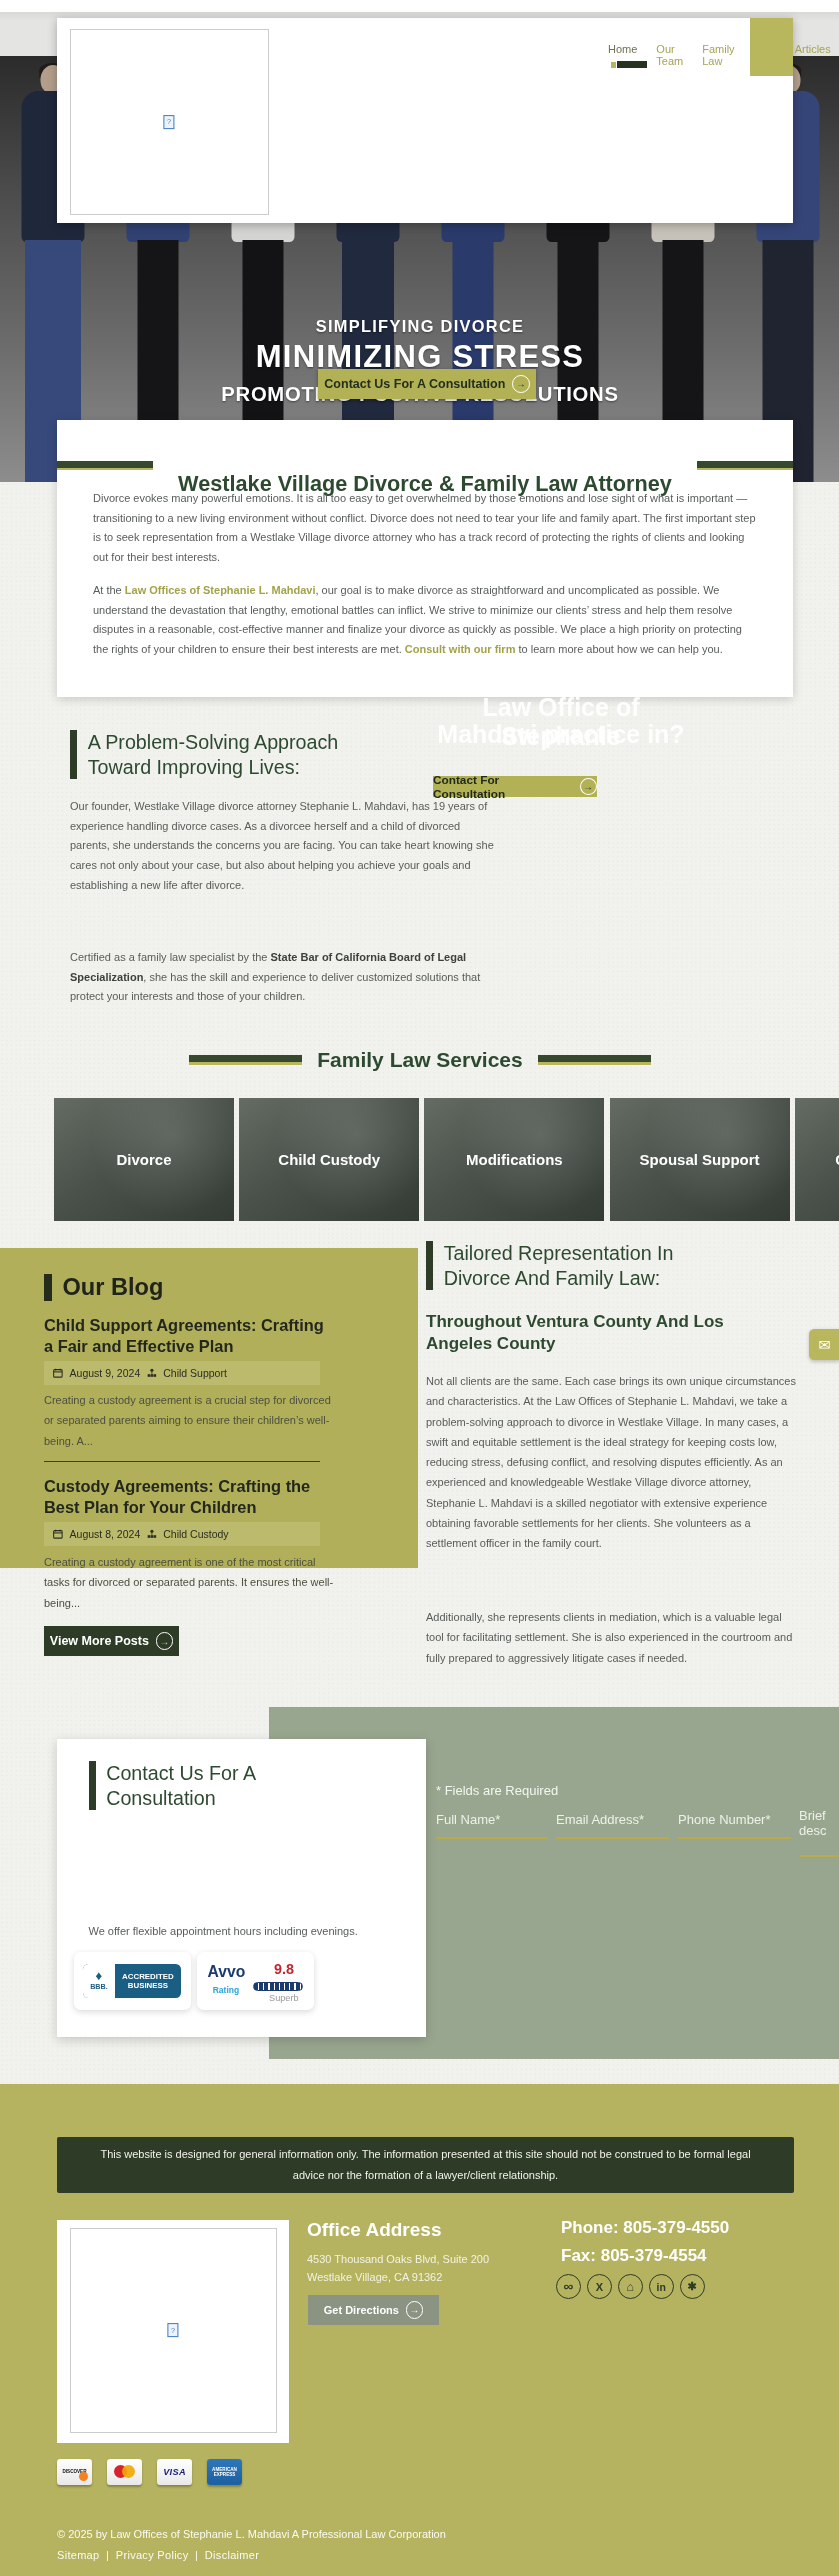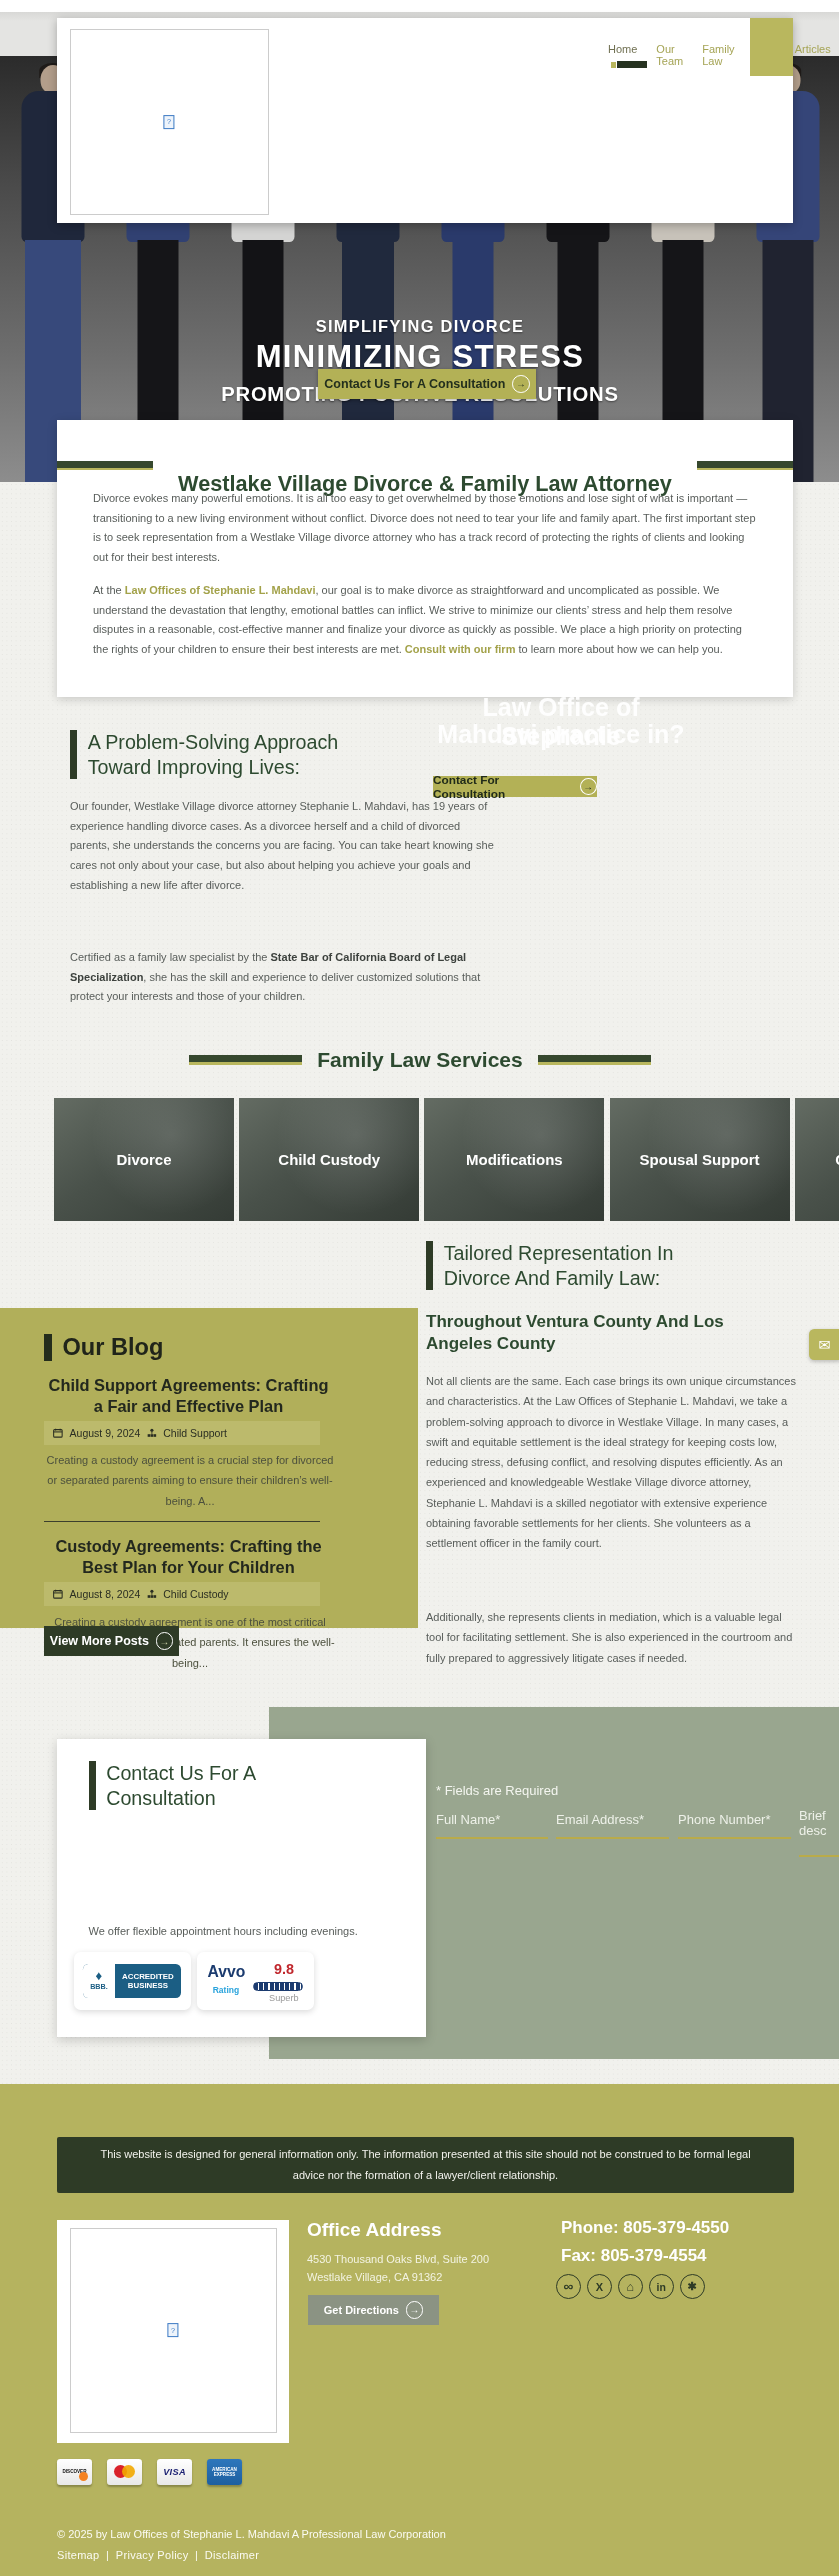--- a/index.html
+++ b/index.html
@@ -69,21 +69,21 @@
   
   .svc-head{left:0;top:1048px;width:840px;display:flex;align-items:center;justify-content:center;gap:15.7px;}
   .svc-head .bar{width:113px;height:7.2px;background:#36482e;border-bottom:3.3px solid #b9b75e;}
   .svc-title{font-size:21px;font-weight:700;color:#2d4a30;}
   .cards{left:54px;top:1098px;display:flex;gap:5.2px;}
   .card{width:180px;height:123px;position:relative;color:#ffffff;
         background:linear-gradient(145deg,#646c63 0%,#49514a 45%,#343b35 100%);text-align:center;}
   .card::after{content:"";position:absolute;inset:0;background:radial-gradient(circle at 65% 30%,rgba(255,255,255,.14),transparent 55%);}
   .card span{position:absolute;left:0;top:0;width:100%;height:100%;display:flex;align-items:center;justify-content:center;font-size:15px;font-weight:600;z-index:2;}
   
-  .blog{left:0;top:1308px;width:418px;height:320px;background:#b1af5a;text-align:center;}
+  .blog{left:0;top:1248px;width:418px;height:320px;background:#b1af5a;}
   .blog-head{position:absolute;left:44px;top:26px;display:flex;align-items:stretch;}
   .blog-head .vbar{background:#242d1c;flex-basis:7.9px;}
   .blog-title{font-size:23.6px;font-weight:700;color:#20241a;margin:0;}
   .post-title{position:absolute;left:44px;width:289px;font-size:16.4px;font-weight:700;color:#23281e;line-height:1.25;text-decoration:none;display:block;}
   .meta{position:absolute;left:44px;width:276px;height:23.6px;background:#bcba6c;display:flex;align-items:center;gap:6.6px;padding:0 9.2px;box-sizing:border-box;font-size:10.5px;color:#2a2e22;}
   .meta svg{flex:0 0 auto;}
   .excerpt{position:absolute;left:44px;width:292px;font-size:11px;line-height:20.3px;color:#4c503d;}
   .divider{position:absolute;left:44px;width:276px;border-top:1px solid #3c3f2c;}
   .vmp-btn{left:44px;top:1626px;width:135px;height:30px;background:#2e3b26;color:#ffffff;font-size:12.5px;}
   .vmp-btn .ring{color:#cfd3a9;border-color:#ffffff;}

